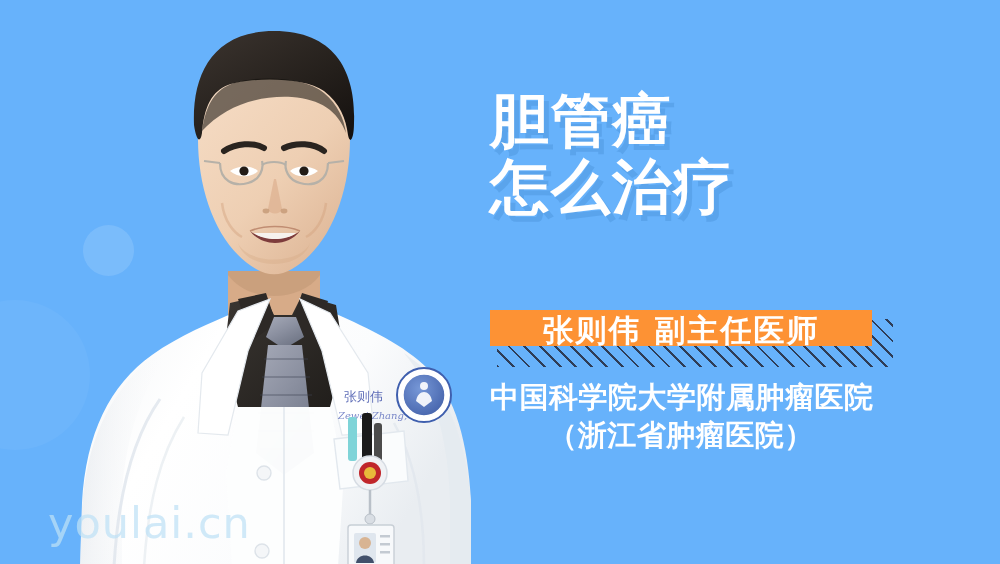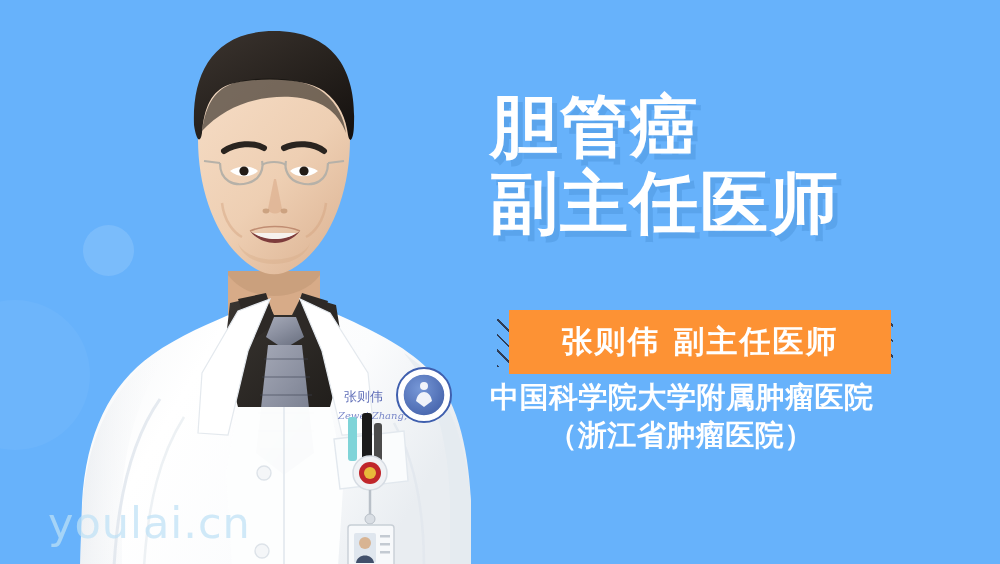--- a/index.html
+++ b/index.html
@@ -44,21 +44,21 @@
     pointer-events:none;
     white-space:nowrap;
   }
 
   
   #headline {
     position:absolute;
     left:490px; top:88px;
     color:#ffffff;
     font-weight:bold;
-    font-size:68px;
+    font-size:59px;
     line-height:1.12;
     letter-spacing:2px;
     text-shadow:5px 6px 0 rgba(40,110,180,0.20);
     font-family:Liberation Sans, sans-serif;
   }
   #headline .line { display:block; white-space:nowrap; }
 
   
   #hatch {
     position:absolute;
@@ -67,26 +67,25 @@
     background-image:repeating-linear-gradient(
         45deg,
         #2f3d57 0px, #2f3d57 2px,
         rgba(0,0,0,0) 2px, rgba(0,0,0,0) 11px);
   }
 
   
   #name-bar {
     position:absolute;
     left:490px; top:310px;
-    width:382px; height:64px;
+    width:382px; height:36px;
     background:#fd9234;
     display:flex;
-    align-items:center;
+    align-items:flex-start;
     justify-content:center;
-    margin-left:19px;
   }
   #name-bar .bar-text {
     color:#ffffff;
     font-weight:bold;
     font-size:31px;
     letter-spacing:2px;
     white-space:nowrap;
     font-family:"DejaVu Sans","Liberation Sans",sans-serif;
   }
 
@@ -280,21 +279,21 @@
       <path d="M 186 240 C 196 262 248 262 258 240 C 250 268 194 268 186 240 Z" fill="#d5a985" opacity="0.35"></path>
       <path d="M 170 200 C 172 218 182 230 190 234" stroke="#d2a27e" stroke-width="2.5" fill="none" opacity="0.45"></path>
       <path d="M 274 200 C 272 218 262 230 254 234" stroke="#d2a27e" stroke-width="2.5" fill="none" opacity="0.45"></path>
     </svg>
   </div>
 
   <div id="watermark">youlai.cn</div>
 
   <div id="headline">
     <span class="line">胆管癌</span>
-    <span class="line">副主任医师</span>
+    <span class="line">怎么治疗</span>
   </div>
 
   <div id="hatch"></div>
 
   <div id="name-bar">
     <span class="bar-text">张则伟  副主任医师</span>
   </div>
 
   <div id="affiliation">
     <span class="aff-line">中国科学院大学附属肿瘤医院</span>

